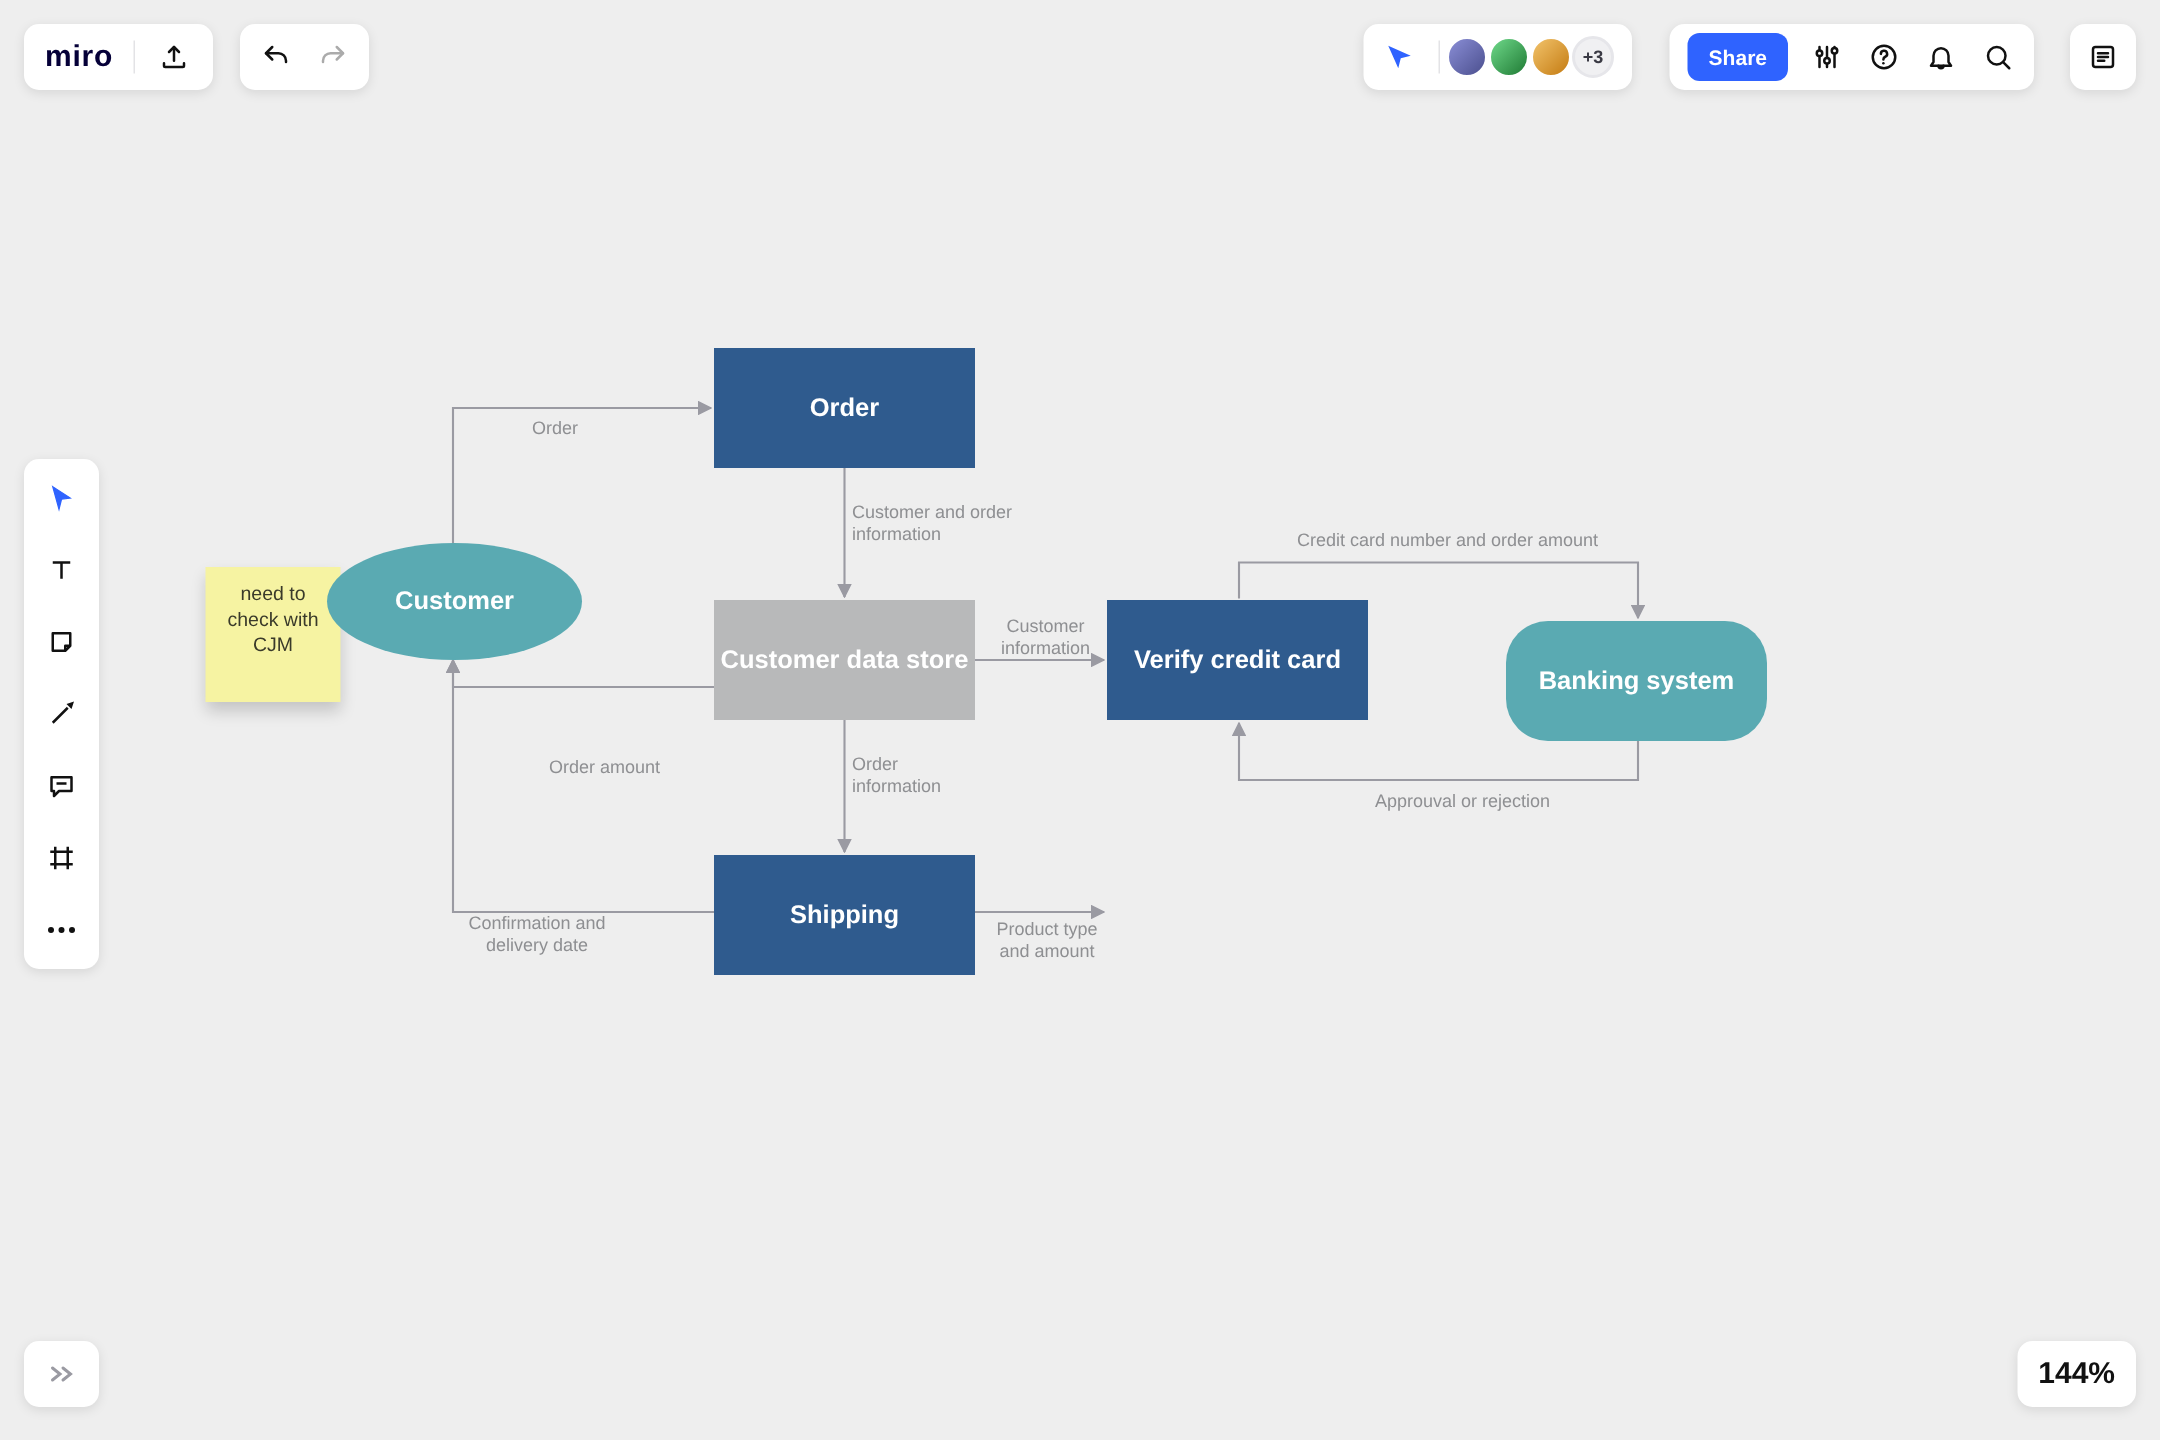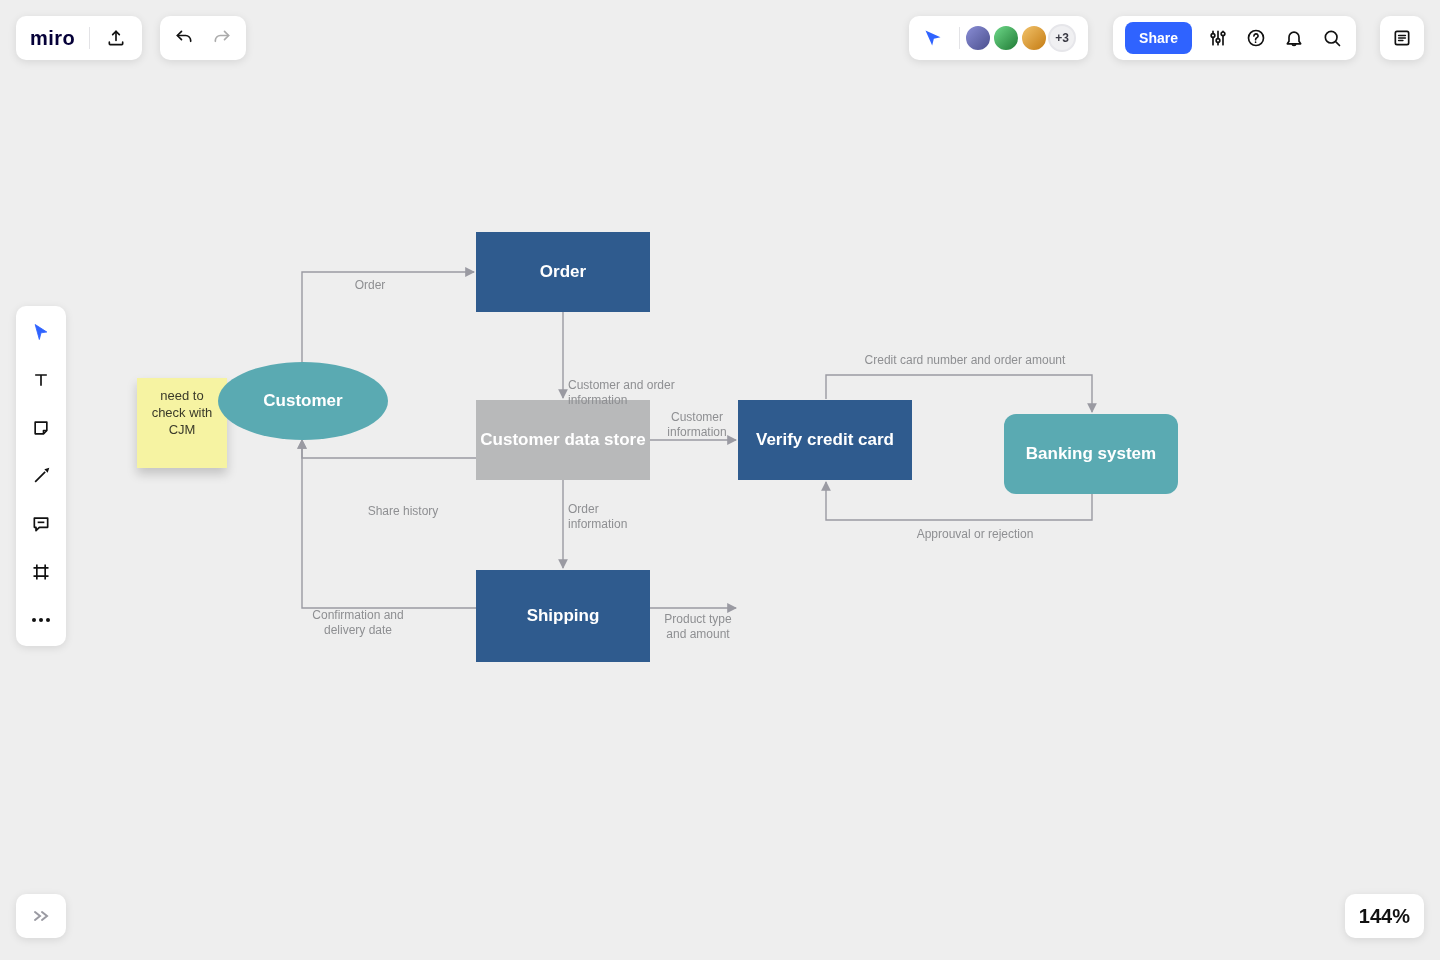--- a/index.html
+++ b/index.html
@@ -38,21 +38,21 @@
 
   
   #zoom-pill { position:absolute; right:16px; bottom:22px; height:44px; padding:0 14px; font-weight:800; font-size:20px; }
 
   
   #canvas { position:absolute; left:0; top:0; width:1440px; height:960px; }
   .node { position:absolute; display:flex; align-items:center; justify-content:center; color:#fff; font-weight:700; font-size:17px; }
   .node.navy { background:var(--navy); }
   .node.gray { background:var(--gray); }
   .node.teal-ellipse { background:var(--teal); border-radius:50%; }
-  .node.teal-rounded { background:var(--teal); border-radius:12px; }
+  .node.teal-rounded { background:var(--teal); border-radius:28px; }
 
   .sticky { position:absolute; background:#f6f3a2; color:#3a3a2a; font-size:13px; line-height:1.3; display:flex; align-items:flex-start; justify-content:center; text-align:center; padding:10px; box-shadow:0 6px 10px rgba(0,0,0,.18); }
 
   .lbl { position:absolute; color:var(--label); font-size:12px; line-height:1.25; text-align:center; white-space:pre-line; pointer-events:none; }
 
   svg { display:block; }
 </style>
 </head>
 <body>
 
@@ -229,28 +229,28 @@
   </div>
   <div class="node gray" style="left:476px; top:400px; width:174px; height:80px;">
     <span>Customer data store</span>
   </div>
   <div class="node navy" style="left:738px; top:400px; width:174px; height:80px;">
     <span>Verify credit card</span>
   </div>
   <div class="node teal-rounded" style="left:1004px; top:414px; width:174px; height:80px;">
     <span>Banking system</span>
   </div>
-  <div class="node navy" style="left:476px; top:570px; width:174px; height:92px;">
+  <div class="node navy" style="left:476px; top:570px; width:174px; height:80px;">
     <span>Shipping</span>
   </div>
 
   <div class="lbl" style="left:340px; top:278px; width:60px;">Order</div>
-  <div class="lbl" style="left:568px; top:334px; width:130px; text-align:left;margin-top:44px;">Customer and order
+  <div class="lbl" style="left:568px; top:334px; width:130px; text-align:left;">Customer and order
 information</div>
-  <div class="lbl" style="left:343px; top:504px; width:120px;">Share history</div>
+  <div class="lbl" style="left:343px; top:504px; width:120px;">Order amount</div>
   <div class="lbl" style="left:652px; top:410px; width:90px;">Customer
 information</div>
   <div class="lbl" style="left:568px; top:502px; width:100px; text-align:left;">Order
 information</div>
   <div class="lbl" style="left:278px; top:608px; width:160px;">Confirmation and
 delivery date</div>
   <div class="lbl" style="left:648px; top:612px; width:100px;text-align:center;">Product type
 and amount</div>
   <div class="lbl" style="left:830px; top:353px; width:270px;">Credit card number and order amount</div>
   <div class="lbl" style="left:870px; top:527px; width:210px;">Approuval or rejection</div>

